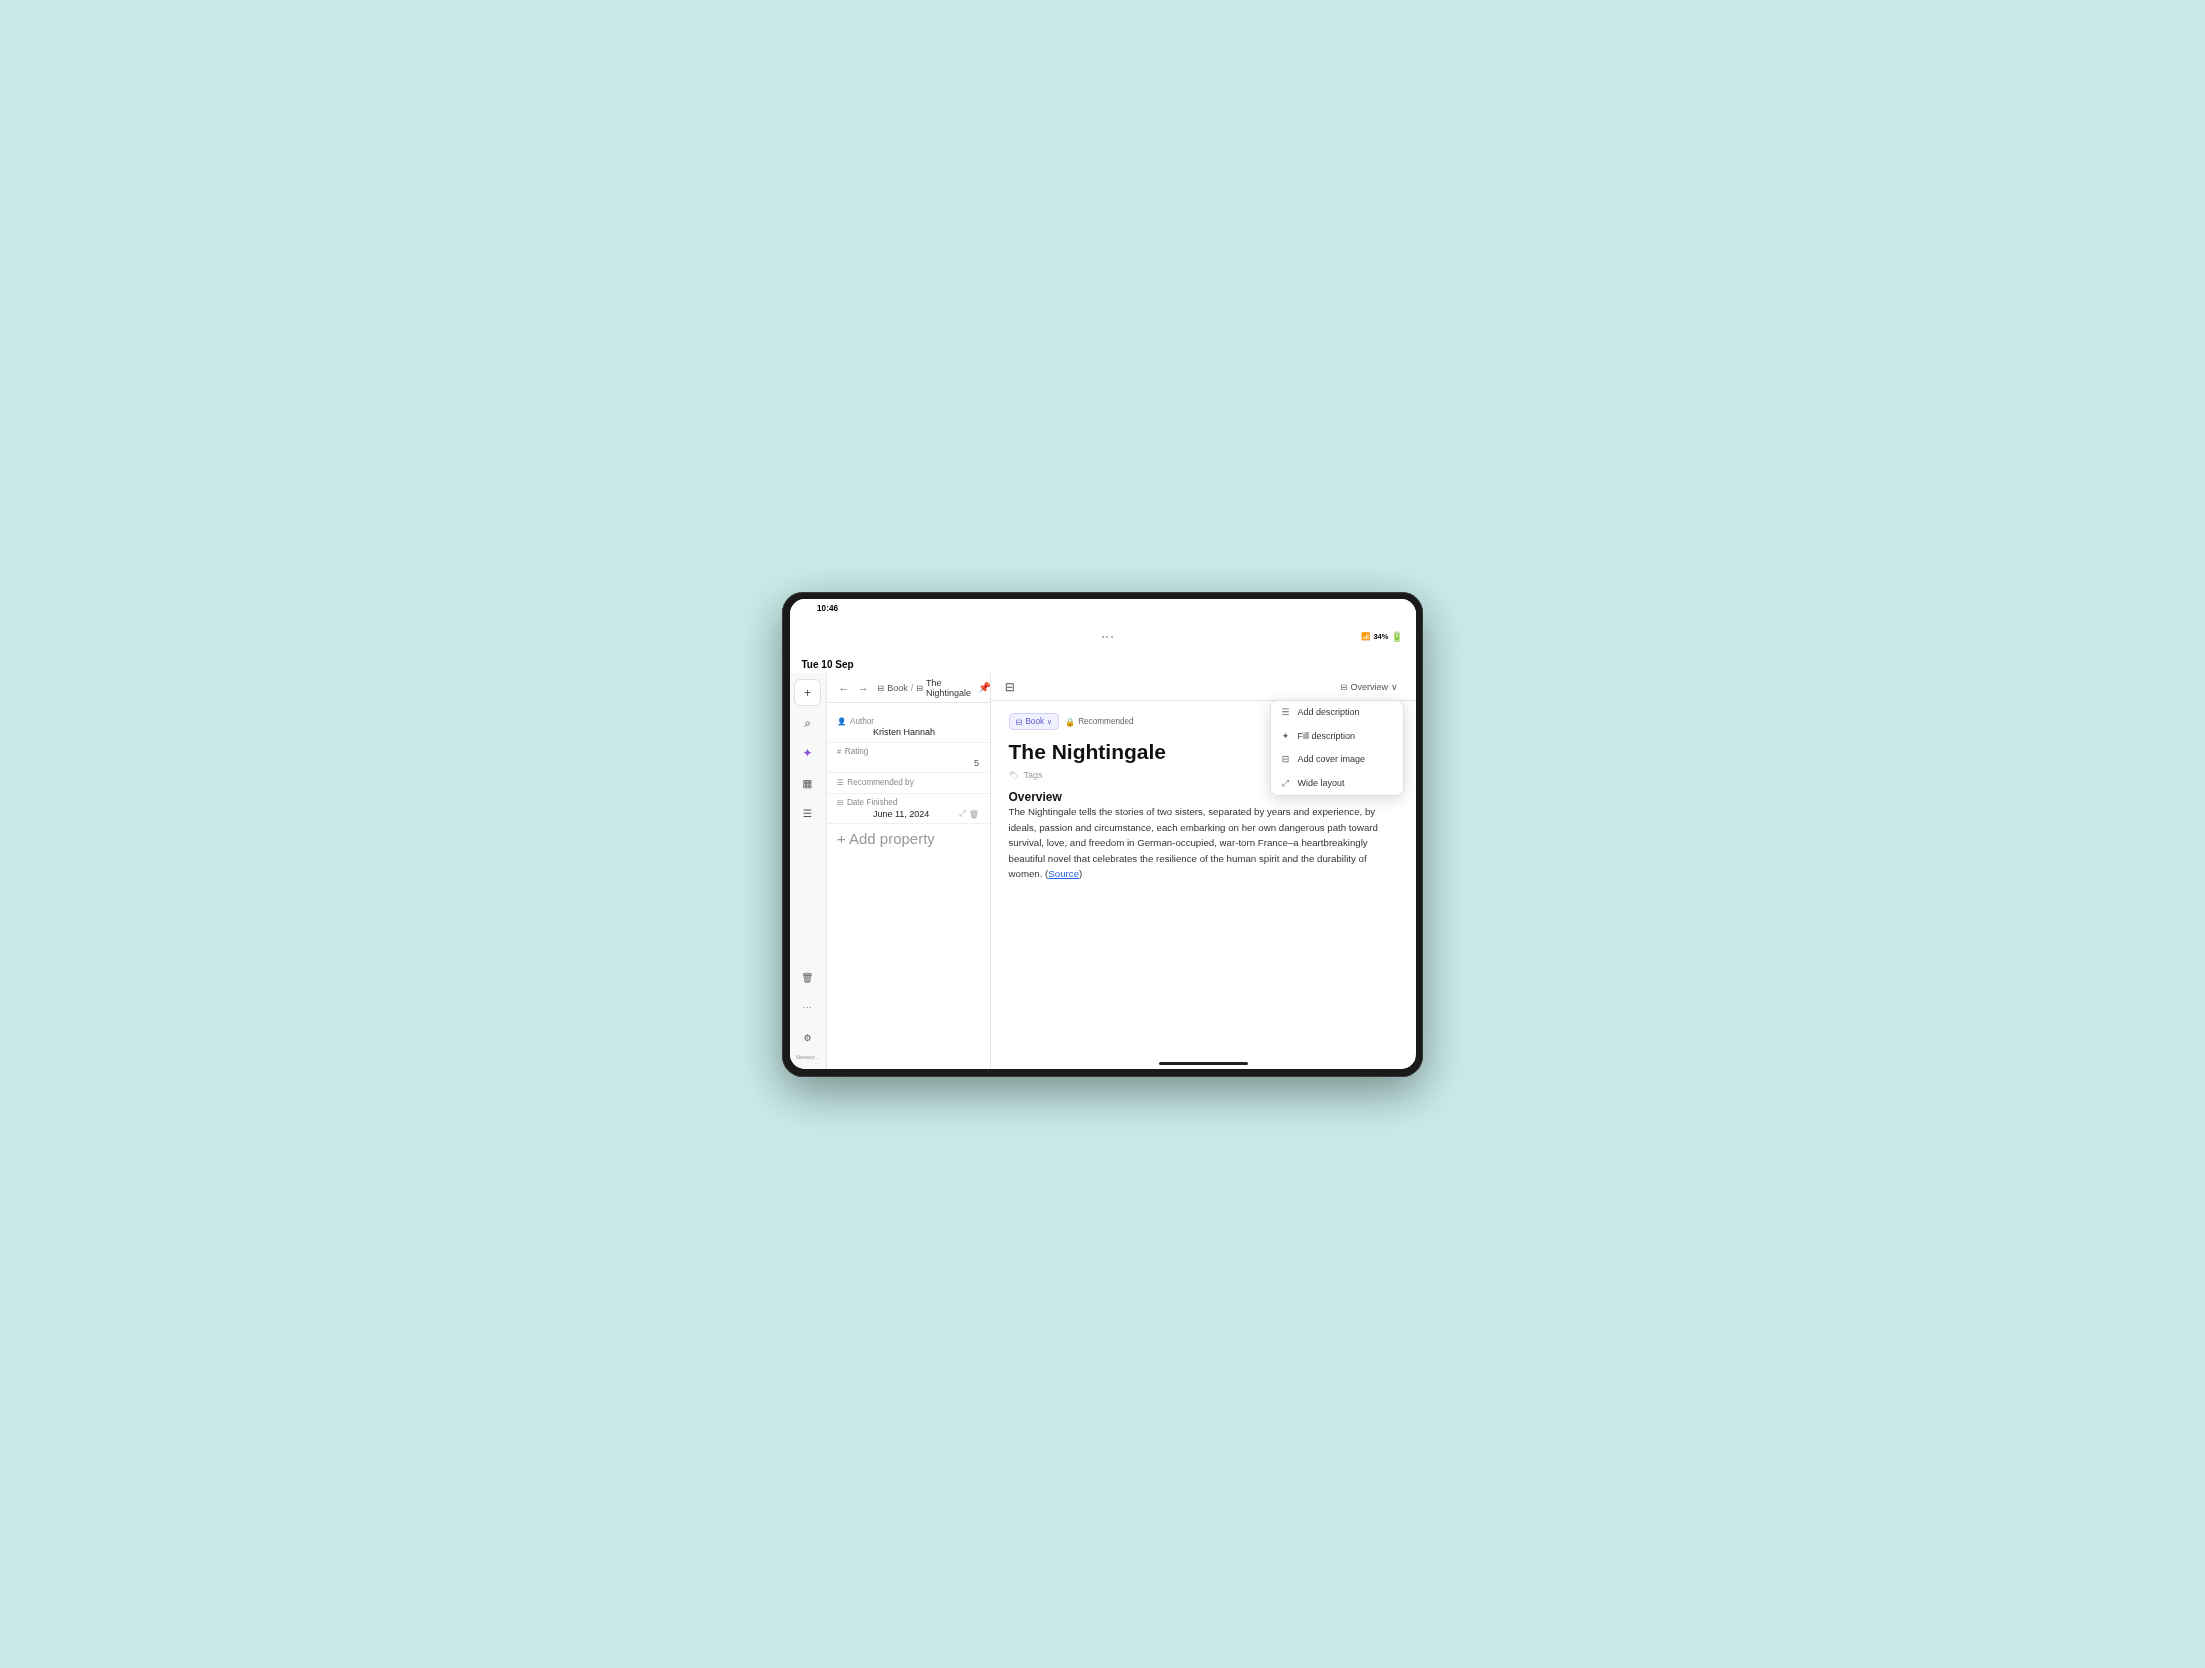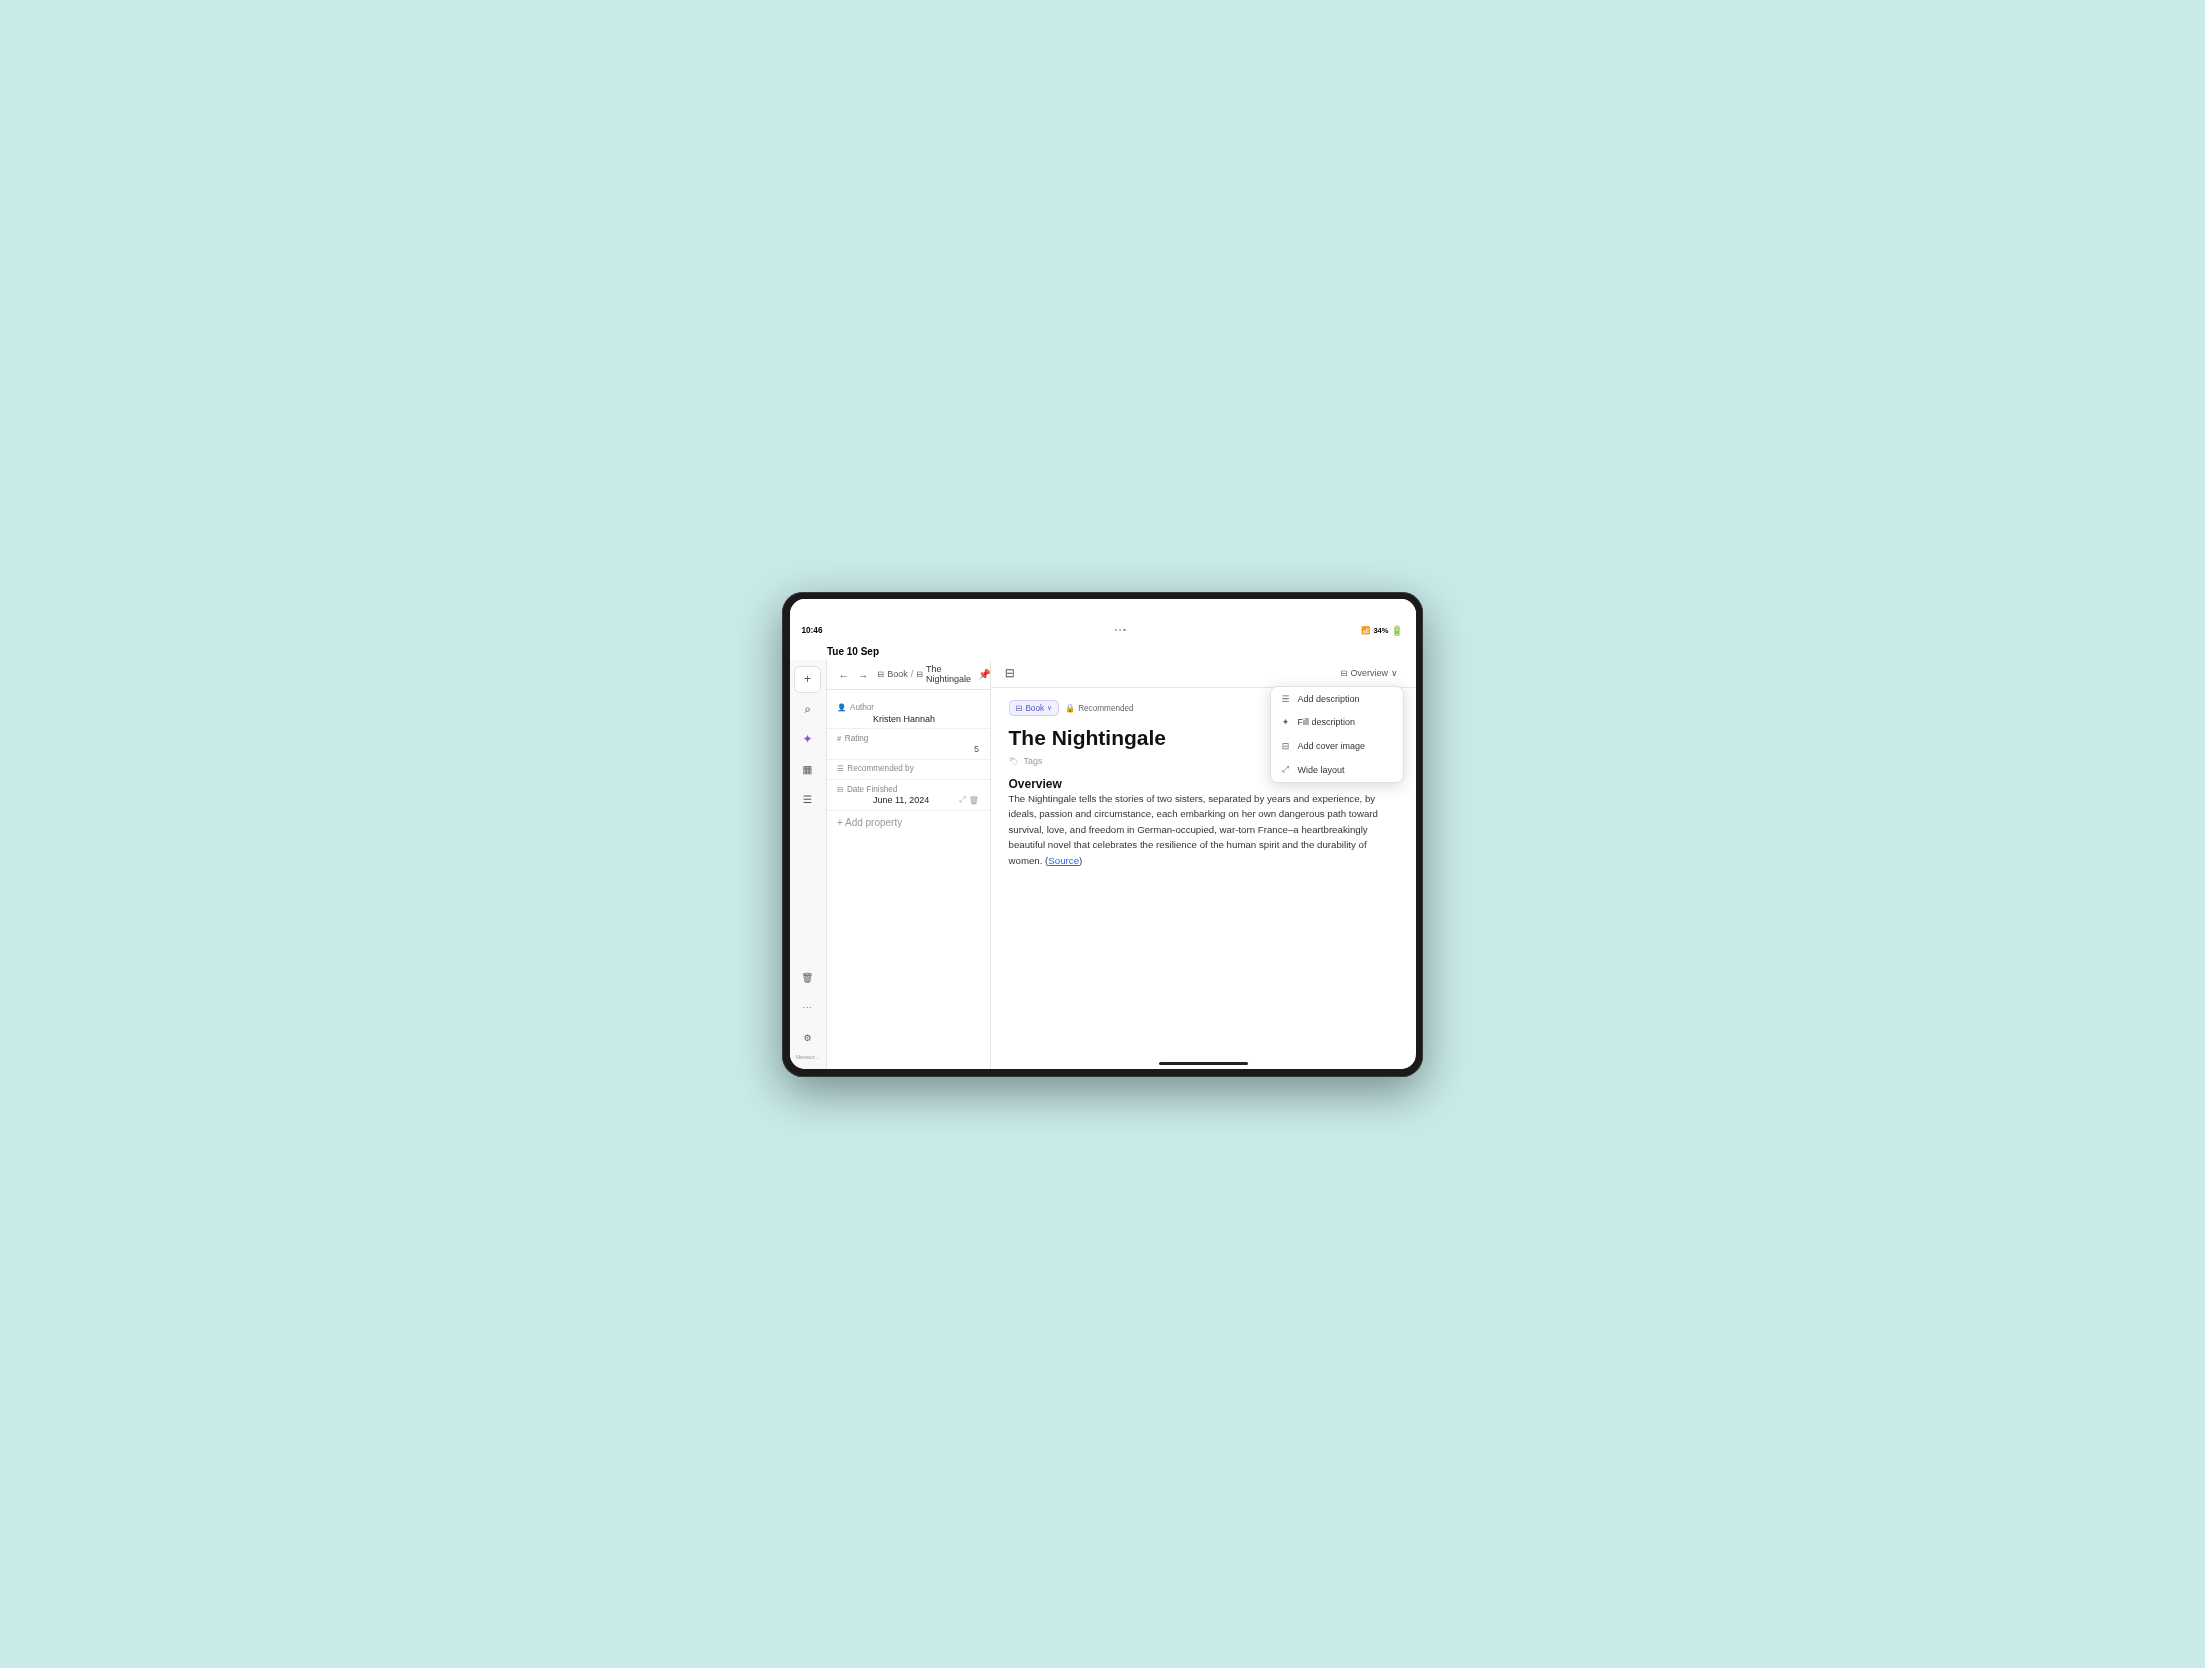--- a/index.html
+++ b/index.html
@@ -39,21 +39,21 @@
       align-items: center;
       justify-content: space-between;
       padding: 4.5px 12px 3px;
       background: #fff;
       font-size: 8.2px;
       font-weight: 600;
       color: #000;
       flex-shrink: 0;
     }
 
-    .status-left { display: flex; gap: 4.5px; align-items: center; }
+    .status-left { display: flex; gap: 4.5px; align-items: center; flex-direction: column; }
     .status-time { font-size: 8.2px; font-weight: 700; }
     .status-date { font-size: 10px; margin-top: 42px; }
     .status-center { display: flex; gap: 2.2px; }
     .dot { width: 2.2px; height: 2.2px; background: #999; border-radius: 50%; }
     .status-right { display: flex; align-items: center; gap: 3px; font-size: 7.5px; }
 
     
     .app-container {
       display: flex;
       flex: 1;
@@ -217,21 +217,21 @@
       cursor: pointer;
       color: #999;
       font-size: 8.2px;
     }
 
     .add-property {
       padding: 6px 10.4px;
       display: flex;
       align-items: center;
       gap: 4.5px;
-      font-size: 10px;
+      font-size: 15px;
       color: #999;
       cursor: pointer;
     }
 
     
     .main-content {
       flex: 1;
       display: flex;
       flex-direction: column;
       overflow: hidden;

